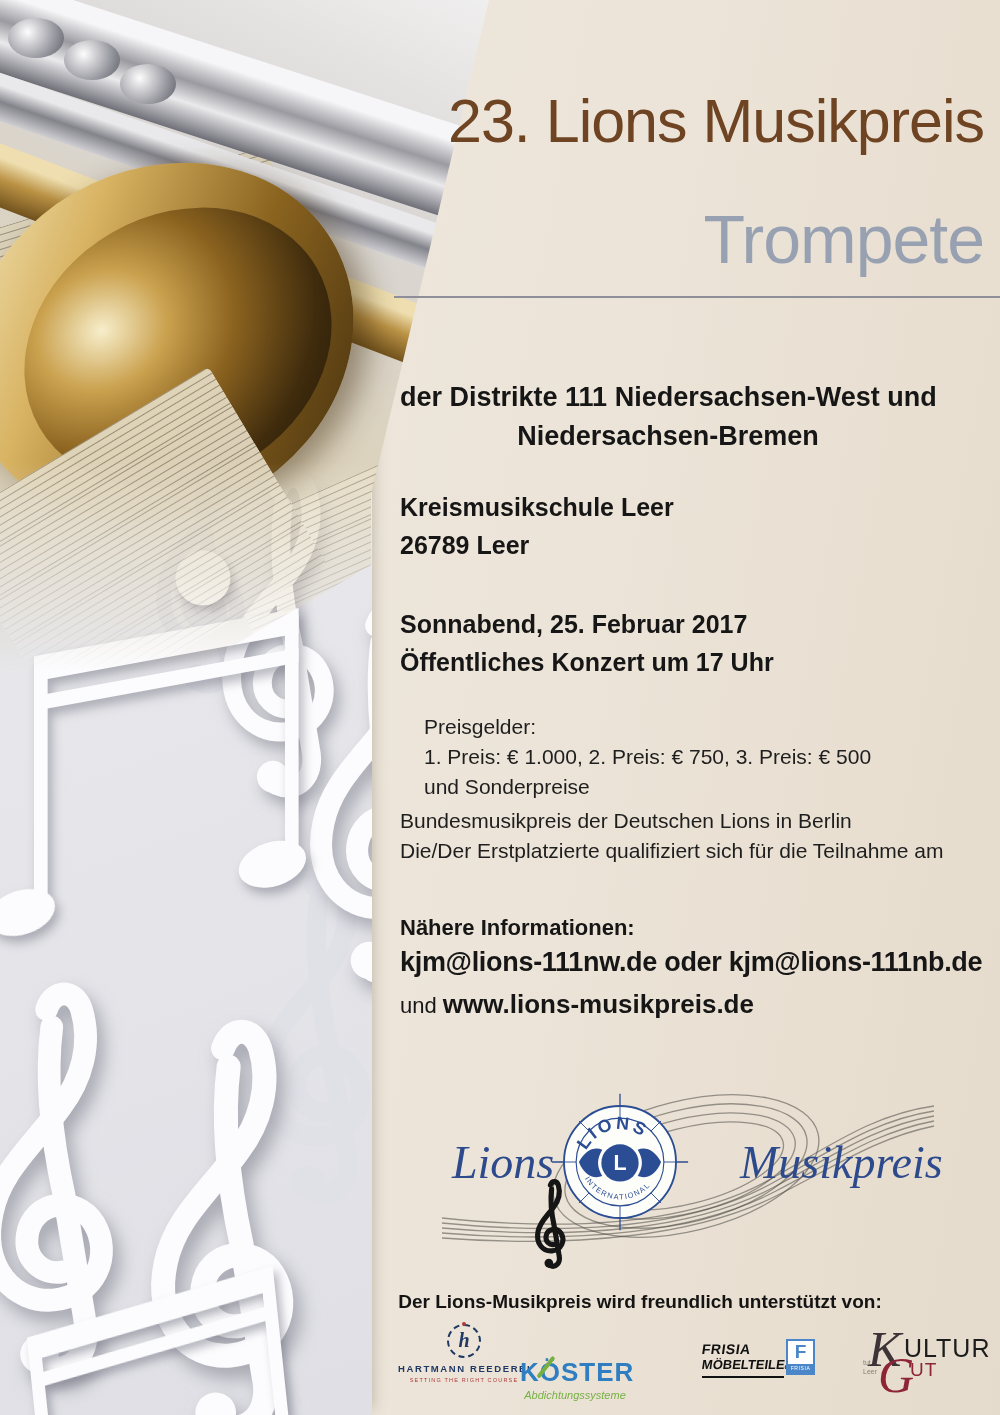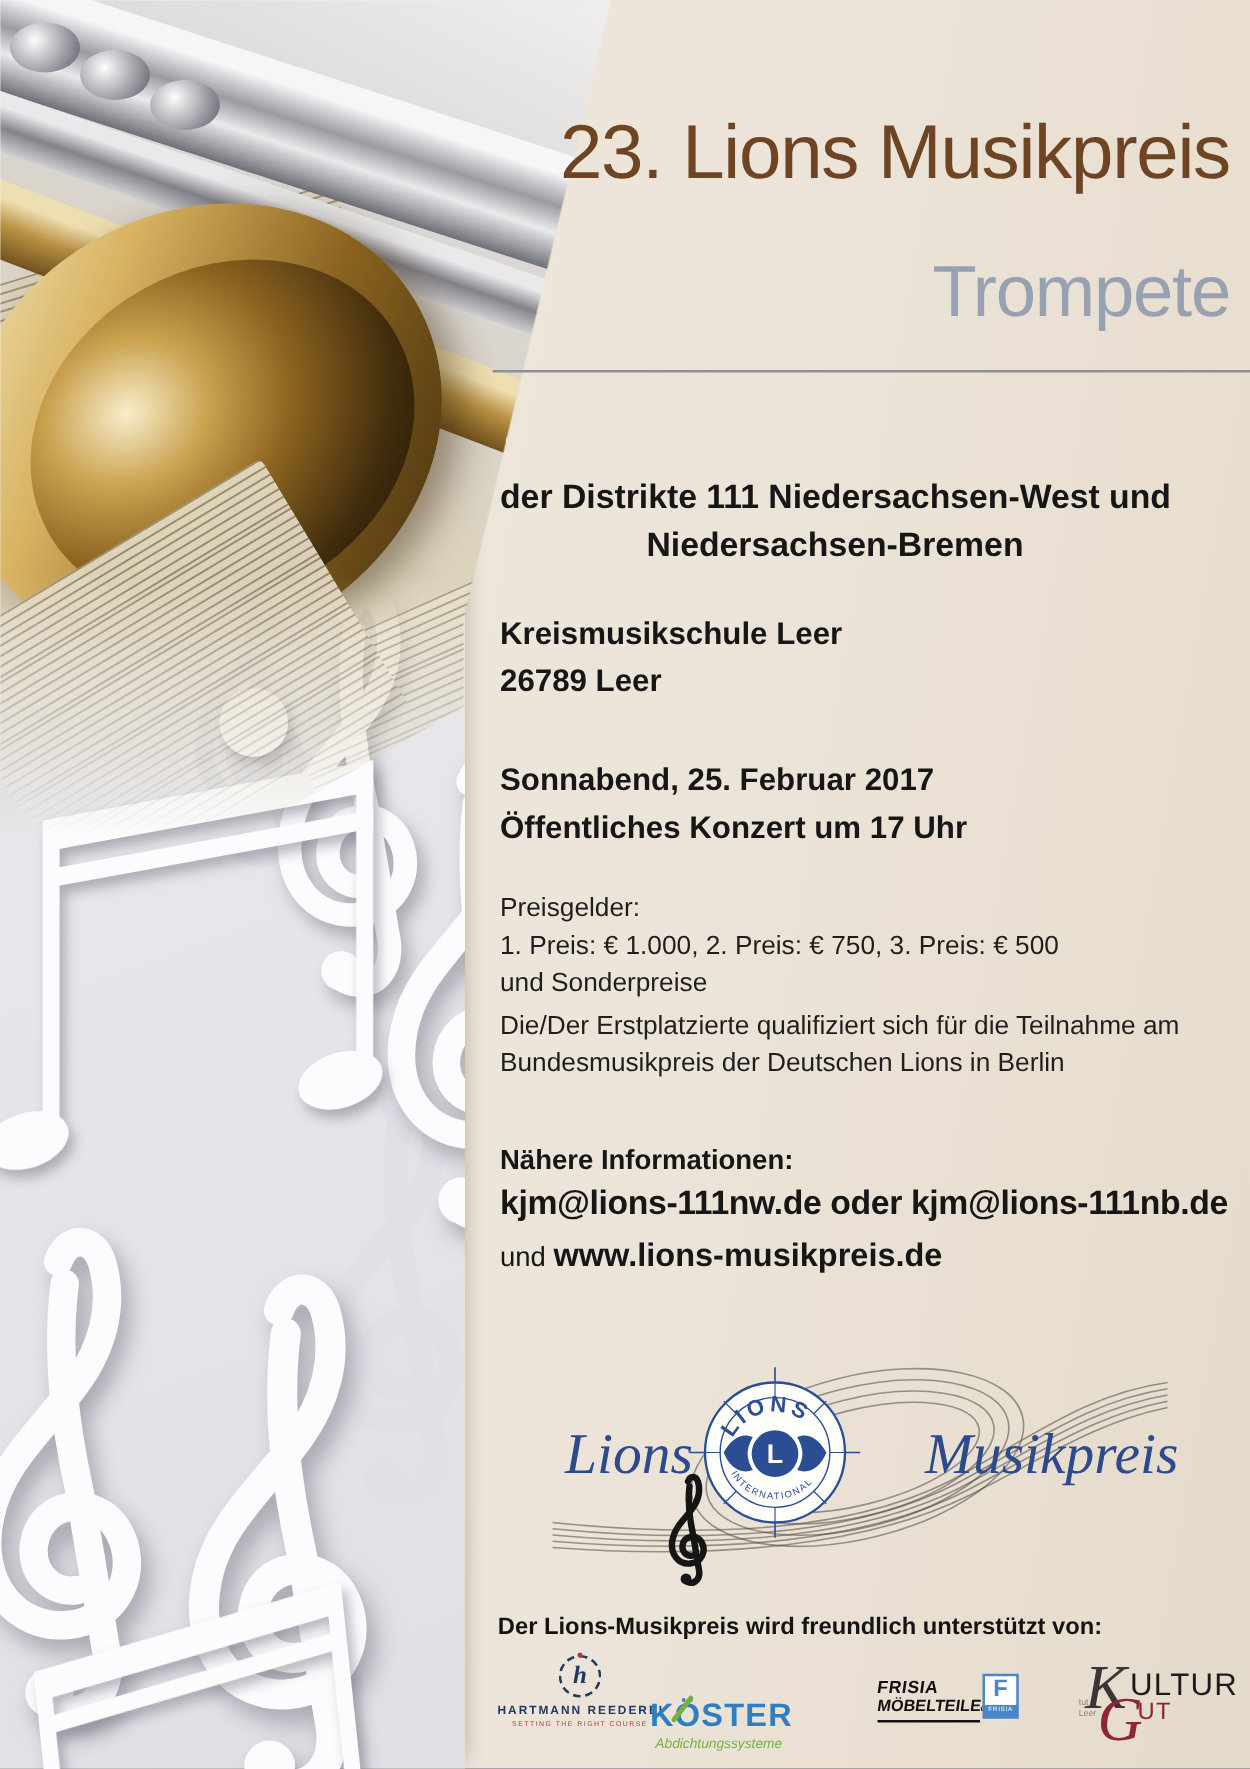--- a/index.html
+++ b/index.html
@@ -41,29 +41,29 @@
     background:linear-gradient(180deg,#f0dfae 0 22%,#b98f3e 55%,#6d4c15 100%);opacity:.95;}
   .ph-valve{width:56px;height:40px;border-radius:50%;
     background:radial-gradient(circle at 35% 35%,#fdfdfd,#9a9aa2 60%,#5c5c64);}
   .ph-bell{left:-40px;top:170px;width:400px;height:345px;border-radius:50%;transform:rotate(-30deg);
     background:linear-gradient(140deg,#f6ecc6 0%,#d8b362 30%,#8a631f 62%,#3d2a0c 100%);
     box-shadow:10px 14px 30px rgba(60,40,10,.45);}
   .ph-bell-inner{left:18px;top:215px;width:320px;height:265px;border-radius:50%;transform:rotate(-30deg);
     background:radial-gradient(ellipse at 32% 30%,#f7eecb 0%,#caa14e 22%,#8a621f 45%,#402c0d 72%,#1a1106 100%);}
   
   .title{position:absolute;top:86px;right:16px;font-size:61px;font-weight:400;color:#6E4423;letter-spacing:-1px;white-space:nowrap;}
-  .subtitle{position:absolute;top:200px;right:16px;font-size:58px;font-weight:400;color:#98A1B1;letter-spacing:-1px;}
+  .subtitle{position:absolute;top:200px;right:16px;font-size:68px;font-weight:400;color:#98A1B1;letter-spacing:-1px;}
   .rule{position:absolute;top:296px;left:394px;right:0;height:2px;background:#8f8f99;}
   
   .blk{position:absolute;left:400px;color:#161616;}
   .districts{top:378px;width:552px;font-size:27px;font-weight:bold;line-height:1.45;}
   .districts .l2{text-align:center;padding-right:16px;}
   .venue{top:489px;font-size:25px;font-weight:bold;line-height:1.5;}
   .event{top:606px;font-size:25px;font-weight:bold;line-height:1.5;}
-  .prizes{top:712px;font-size:21px;line-height:1.42;color:#1e1e1e;}
+  .prizes{top:712px;font-size:21px;line-height:1.42;color:#1e1e1e;margin-left:24px;}
   .qual{top:806px;font-size:21px;line-height:1.42;color:#1e1e1e;}
   .info-h{top:915px;font-size:22px;font-weight:bold;}
   .emails{top:947px;font-size:27px;font-weight:bold;letter-spacing:-0.3px;}
   .web{top:989px;font-size:22px;}
   .web .site{font-size:26px;font-weight:bold;}
   a.plain{color:inherit;text-decoration:none;}
   
   .logo-swoosh{position:absolute;left:436px;top:1088px;}
   .logo-lions{position:absolute;left:452px;top:1136px;font-family:"Liberation Serif",serif;font-style:italic;font-size:46px;color:#2C4A8C;}
   .logo-musik{position:absolute;left:740px;top:1136px;font-family:"Liberation Serif",serif;font-style:italic;font-size:46px;color:#2C4A8C;text-align:center;}
@@ -166,22 +166,22 @@
     <div>Öffentliches Konzert um 17 Uhr</div>
   </div>
 
   <div class="blk prizes">
     <div>Preisgelder:</div>
     <div>1. Preis: € 1.000, 2. Preis: € 750, 3. Preis: € 500</div>
     <div>und Sonderpreise</div>
   </div>
 
   <div class="blk qual">
+    <div>Bundesmusikpreis der Deutschen Lions in Berlin</div>
     <div>Die/Der Erstplatzierte qualifiziert sich für die Teilnahme am</div>
-    <div>Bundesmusikpreis der Deutschen Lions in Berlin</div>
   </div>
 
   <div class="blk info-h">Nähere Informationen:</div>
   <div class="blk emails">
     <a class="plain" href="#">kjm@lions-111nw.de oder kjm@lions-111nb.de</a>
   </div>
   <div class="blk web">
     <span>und</span>
     <a class="plain site" href="#">www.lions-musikpreis.de</a>
   </div>

